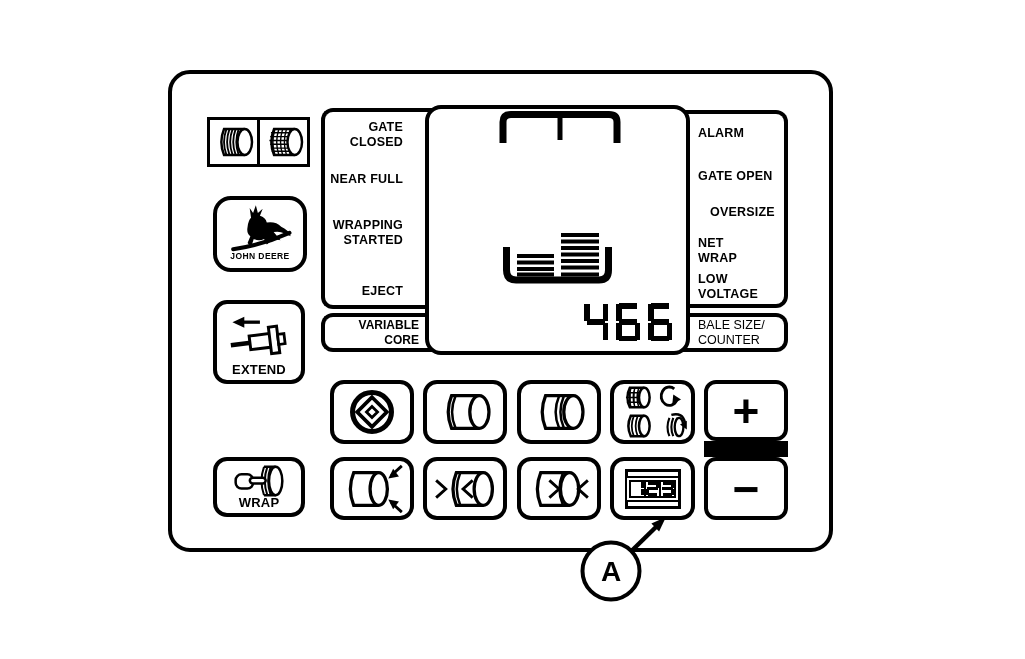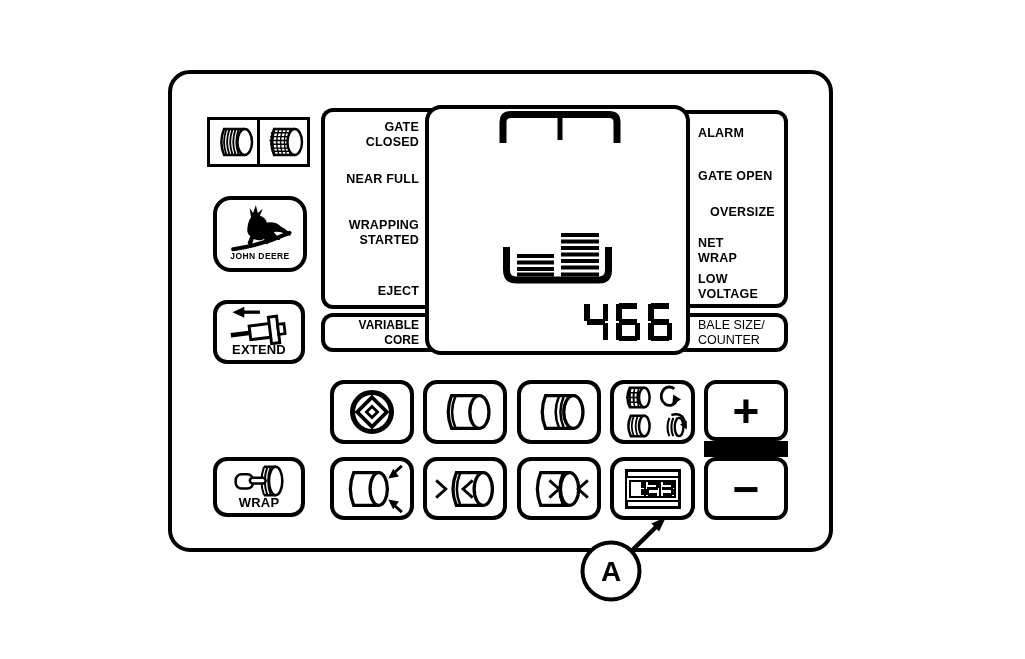--- a/index.html
+++ b/index.html
@@ -6,21 +6,21 @@
   body{font-family:"Liberation Sans",sans-serif;color:#000;}
   #stage{position:relative;width:1025px;height:659px;background:#fff;overflow:hidden;}
   *{box-sizing:border-box;}
   .panel{position:absolute;left:168px;top:70px;width:665px;height:482px;border:4px solid #000;border-radius:22px;background:#fff;}
   .abs{position:absolute;}
   
   .side-panel{position:absolute;background:#fff;border:4px solid #000;z-index:1;}
   .side-left{border-right:none;border-radius:12px 0 0 12px;}
   .side-right{border-left:none;border-radius:0 12px 12px 0;}
   .status-label{position:absolute;font-weight:bold;font-size:12.5px;line-height:15px;white-space:pre-line;letter-spacing:0.2px;}
-  .ra{right:14px;text-align:right;}
+  .ra{right:30px;text-align:right;}
   .la{left:16px;text-align:left;}
   .vc-box{display:flex;align-items:center;justify-content:flex-end;padding-right:14px;font-weight:bold;font-size:12px;line-height:15px;white-space:pre-line;text-align:right;}
   .bs-box{display:flex;align-items:center;justify-content:flex-start;padding-left:16px;font-weight:normal;font-size:12.5px;line-height:15px;white-space:pre-line;text-align:left;}
   
   .lcd{position:absolute;left:253px;top:31px;width:265px;height:250px;border:4px solid #000;border-radius:16px;background:#fff;z-index:2;}
   
   .btn{position:absolute;background:#fff;border:4px solid #000;border-radius:14px;display:flex;align-items:center;justify-content:center;}
   .btn .lbl{position:absolute;bottom:3px;left:0;width:100%;text-align:center;font-weight:bold;font-size:13px;letter-spacing:0.2px;}
   .icon svg{display:block;}
   
@@ -88,21 +88,21 @@
     <div class="brand">
       <span class="icon abs" style="left:10px;top:4px;">
         <svg width="70" height="48" viewBox="0 0 100 70">
           <path d="M34,20 L32,6 L37,13 L41,2 L44,13 L51,7 L47,17 Q55,19 57,27 Q70,25 78,33 Q88,37 92,47 L83,43 Q75,39 67,41 L77,53 L67,51 L57,59 L53,51 Q46,55 38,51 L34,63 L29,57 L33,47 Q27,43 29,33 Q30,24 34,20 Z" fill="#000"></path>
           <path d="M8,66 Q50,60 90,42" fill="none" stroke="#000" stroke-width="6" stroke-linecap="round"></path>
         </svg>
       </span>
       <div class="bl">JOHN DEERE</div>
     </div>
 
-    <div class="btn" style="left:41px;top:226px;width:92px;height:64px;">
+    <div class="btn" style="left:41px;top:226px;width:92px;height:84px;">
       <span class="icon" style="margin-bottom:14px;">
         <svg width="66" height="44" viewBox="0 0 66 48">
           <line x1="34" y1="10" x2="14" y2="10" stroke="#000" stroke-width="3.6"></line>
           <polygon points="4,10 17,4 17,16" fill="#000"></polygon>
           <g transform="rotate(-7 32 31)">
             <rect x="2" y="29" width="22" height="5" fill="#000"></rect>
             <rect x="23" y="24" width="23" height="15" fill="#fff" stroke="#000" stroke-width="3.2"></rect>
             <rect x="45" y="17" width="9" height="29" fill="#fff" stroke="#000" stroke-width="3.2"></rect>
             <rect x="54" y="26" width="7" height="11" fill="#fff" stroke="#000" stroke-width="3"></rect>
           </g>

